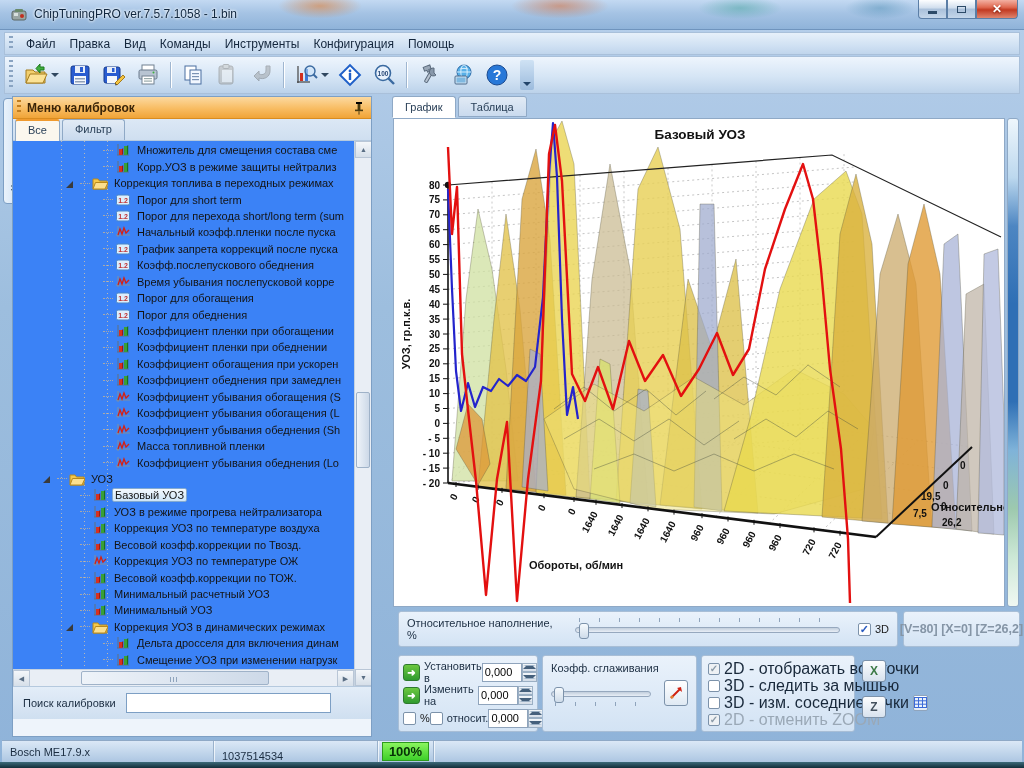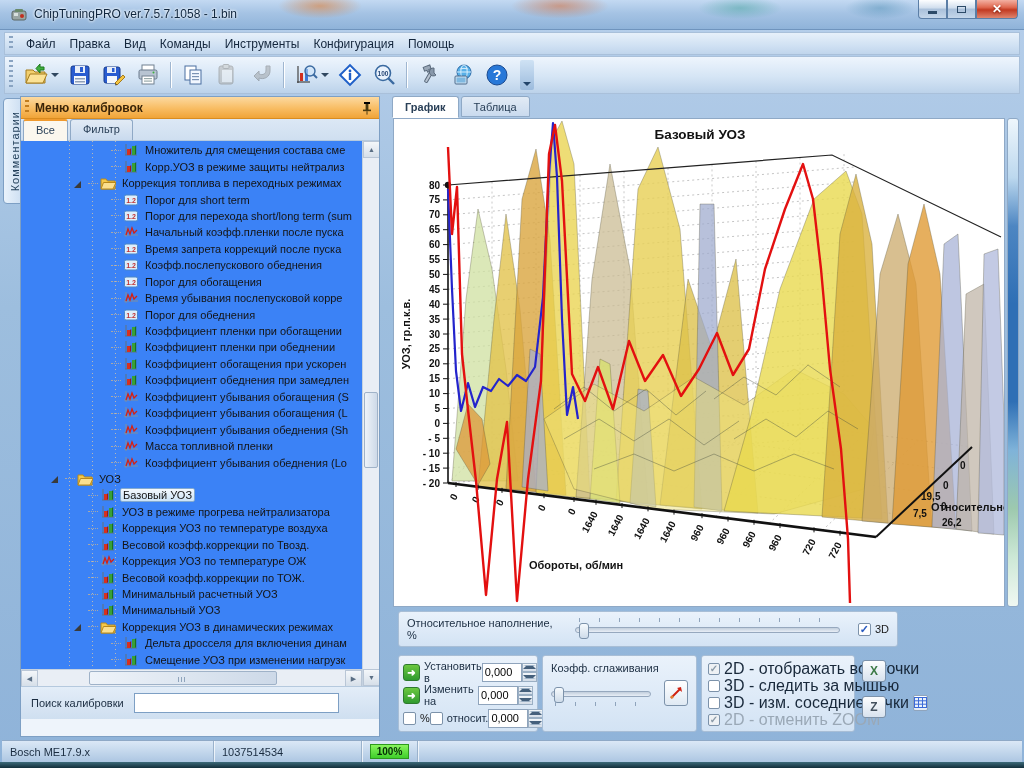--- a/index.html
+++ b/index.html
@@ -57,21 +57,21 @@
   #tb-overflow .chev { width:0;height:0;border-left:4px solid transparent;border-right:4px solid transparent;border-top:4px solid #23456b; margin-bottom:4px;}
 
   
   #comments-tab { position:absolute; left:3px; top:98px; width:24px; height:106px;
     background:linear-gradient(90deg,#e9f2fb,#c6daf0); border:1px solid #7d9fc4; border-radius:4px 0 0 4px;
     display:flex; align-items:center; justify-content:center; }
   #comments-tab span { writing-mode:vertical-rl; transform:rotate(180deg);
     font-size:11px; color:#1c3least a55; color:#1c3a55; letter-spacing:1px; }
 
   
-  #left-panel { position:absolute; left:20px; top:96px; width:360px; height:641px;
+  #left-panel { position:absolute; left:12px; top:96px; width:360px; height:641px;
     background:#eef4fb; border:1px solid #7d9fc4; }
   #cal-header { position:relative; height:22px;
     background:linear-gradient(180deg,#fcd9a0 0%,#f8bc62 55%,#f0a438 100%);
     border-bottom:1px solid #d98c20; display:flex; align-items:center; padding-left:14px;
     font-weight:bold; font-size:12px; color:#3a2408; }
   #cal-header .grip { background:repeating-linear-gradient(180deg,#c27d1e 0 2px,transparent 2px 5px); }
   #pin-icon { position:absolute; right:6px; top:4px; }
   #cal-tabs { height:22px; display:flex; padding-left:2px; background:linear-gradient(180deg,#dce8f5,#cfdff0); border-bottom:1px solid #b5c9de;}
   .ltab { padding:3px 12px 0 12px; height:21px; font-size:11px; border:1px solid #8fa9c6; border-bottom:none;
     background:linear-gradient(180deg,#e2ebf5,#c9daee); border-radius:3px 3px 0 0; margin-right:2px; color:#2a4058; }
@@ -99,21 +99,21 @@
   #tree-hsb .gripdots{ background:repeating-linear-gradient(90deg,#8fa4bc 0 1px,transparent 1px 3px); }
   #search-row { height:33px; border-top:1px solid #b5c9de; background:linear-gradient(180deg,#e3edf8,#cfdff0);
     display:flex; align-items:center; padding:0 10px; }
   #search-row label { font-size:11px; color:#15a202c; color:#1a2c40; margin-right:10px; }
   #search-input { width:205px; height:20px; border:1px solid #7d9fc4; background:#fff; padding:0 4px; font-size:11px; }
 
   
   #right-tabs { position:absolute; left:392px; top:96px; height:22px; display:flex; }
   .rtab { padding:4px 12px 0 12px; font-size:11px; border:1px solid #8fa9c6;
     background:linear-gradient(180deg,#e2ebf5,#c9daee); border-radius:3px 3px 0 0; margin-right:2px; color:#2a4058; height:21px; }
-  .rtab.active { background:#fff; border-bottom:1px solid #fff; height:22px;font-weight:bold; }
+  .rtab.active { background:#fff; border-bottom:1px solid #fff; height:22px; }
   #chart-area { position:absolute; left:393px; top:118px; width:612px; height:489px;
     background:#fff; border:1px solid #8fa9c6; overflow:hidden; }
   #vslider { position:absolute; left:1007px; top:118px; width:12px; height:489px; border:1px solid #8fa9c6; border-radius:3px;
     background:linear-gradient(180deg,#eef6fc 0%,#bcd8ee 12%,#4d86c2 22%,#2f6fb5 38%,#2f6fb5 58%,#7fb3d9 68%,#9dc9ae 80%,#cde8d6 90%,#f0f8f2 100%); }
 
   .groupbox { position:absolute; border:1px solid #a8bed6; border-radius:3px;
     background:linear-gradient(180deg,#eaf2fb,#d3e3f4); }
   #fill-box { left:398px; top:611px; width:500px; height:36px; display:flex; align-items:center; padding:0 8px; }
   #fill-box .flabel { font-size:11px; color:#1a2c40; margin-right:12px; }
   .slider { position:relative; height:22px; }
@@ -166,24 +166,24 @@
     display:flex; align-items:center; justify-content:center; }
   #btn-x { color:#3c7a46; }
   #btn-z { color:#44515e; }
 
   
   #statusbar { position:absolute; left:2px; top:740px; width:1020px; height:22px;
     background:linear-gradient(180deg,#dbe8f6 0%,#bfd4ea 60%,#adc6e2 100%);
     border-top:1px solid #8fa9c6; display:flex; align-items:center; font-size:11px; color:#1a2c40; }
   .scell { height:100%; display:flex; align-items:center; padding:0 8px; border-right:1px solid #9ab2cc; box-shadow:1px 0 0 rgba(255,255,255,.7); }
   #scell-ecu { width:212px; }
-  #scell-id { width:148px; }
+  #scell-id { width:164px;align-items:flex-end; }
   #scell-prog { width:56px; justify-content:center; }
   #progress-badge { background:linear-gradient(180deg,#8af55e,#3ecf2a); border:1px solid #2d9a1d;
-    padding:1px 6px; font-weight:bold; color:#063006; font-size:10px; }
+    padding:1px 6px; font-weight:bold; color:#063006; font-size:13px; }
   #bottom-edge { position:absolute; left:0; top:762px; width:1024px; height:6px;
     background:linear-gradient(180deg,#3c6a7a,#122e3a); }
 
   svg text { font-family:"Liberation Sans", sans-serif; }
 </style>
 </head>
 <body>
 
 <div id="root">
 
@@ -421,46 +421,46 @@
                 <polyline points="3,10 5,4 7,9 9,3 11,8 14,5" fill="none" stroke="#d82010" stroke-width="1.3"></polyline>
               </svg></span>
             <span class="tlabel">Начальный коэфф.пленки после пуска</span>
           </div>
           <div class="trow" style="padding-left: 88px;">
             <span class="tconn"></span>
             <span class="ticon"><svg width="16" height="14" viewBox="0 0 16 14">
                 <rect x="1.5" y="2" width="13" height="10" rx="1.5" fill="#ddeefb" stroke="#4a86c8"></rect>
                 <text x="8" y="10" font-size="7" font-weight="bold" fill="#c03030" text-anchor="middle">1.2</text>
               </svg></span>
-            <span class="tlabel">Время запрета коррекций после пуска</span>
+            <span class="tlabel">График запрета коррекций после пуска</span>
           </div>
           <div class="trow" style="padding-left: 88px;">
             <span class="tconn"></span>
             <span class="ticon"><svg width="16" height="14" viewBox="0 0 16 14">
                 <rect x="1.5" y="2" width="13" height="10" rx="1.5" fill="#ddeefb" stroke="#4a86c8"></rect>
                 <text x="8" y="10" font-size="7" font-weight="bold" fill="#c03030" text-anchor="middle">1.2</text>
               </svg></span>
             <span class="tlabel">Коэфф.послепускового обеднения</span>
-          </div>
-          <div class="trow" style="padding-left: 88px;">
-            <span class="tconn"></span>
-            <span class="ticon"><svg width="16" height="14" viewBox="0 0 16 14">
-                <rect x="1.5" y="2" width="13" height="10" rx="1.5" fill="#ddeefb" stroke="#4a86c8"></rect>
-                <text x="8" y="10" font-size="7" font-weight="bold" fill="#c03030" text-anchor="middle">1.2</text>
-              </svg></span>
-            <span class="tlabel">Порог для обогащения</span>
           </div>
           <div class="trow" style="padding-left: 88px;">
             <span class="tconn"></span>
             <span class="ticon"><svg width="16" height="14" viewBox="0 0 16 14">
                 <line x1="3" y1="1" x2="3" y2="12" stroke="#8090a0"></line>
                 <line x1="1" y1="10" x2="15" y2="10" stroke="#8090a0"></line>
                 <polyline points="3,10 5,4 7,9 9,3 11,8 14,5" fill="none" stroke="#d82010" stroke-width="1.3"></polyline>
               </svg></span>
             <span class="tlabel">Время убывания послепусковой корре</span>
+          </div>
+          <div class="trow" style="padding-left: 88px;">
+            <span class="tconn"></span>
+            <span class="ticon"><svg width="16" height="14" viewBox="0 0 16 14">
+                <rect x="1.5" y="2" width="13" height="10" rx="1.5" fill="#ddeefb" stroke="#4a86c8"></rect>
+                <text x="8" y="10" font-size="7" font-weight="bold" fill="#c03030" text-anchor="middle">1.2</text>
+              </svg></span>
+            <span class="tlabel">Порог для обогащения</span>
           </div>
           <div class="trow" style="padding-left: 88px;">
             <span class="tconn"></span>
             <span class="ticon"><svg width="16" height="14" viewBox="0 0 16 14">
                 <rect x="1.5" y="2" width="13" height="10" rx="1.5" fill="#ddeefb" stroke="#4a86c8"></rect>
                 <text x="8" y="10" font-size="7" font-weight="bold" fill="#c03030" text-anchor="middle">1.2</text>
               </svg></span>
             <span class="tlabel">Порог для обеднения</span>
           </div>
           <div class="trow" style="padding-left: 88px;">
@@ -896,20 +896,23 @@
     <div class="slider" id="fill-slider">
       <div class="ticks"></div>
       <div class="track"></div>
       <div class="thumb" style="left:4px"></div>
     </div>
     <div id="cb3d-wrap">
       <span class="cb">✓</span>
       <span>3D</span>
     </div>
   </div>
+  <div class="groupbox" id="readout-box">
+    <span>[V=80] [X=0] [Z=26,2]</span>
+  </div>
 
   <div class="groupbox" id="set-box">
     <div class="setrow">
       <div class="garr">➜</div>
       <span class="slabel">Установить в</span>
       <div class="spin">
         <input value="0,000" style="">
         <div class="spinbtns">
             <div>
               <div class="arr-u"></div>

